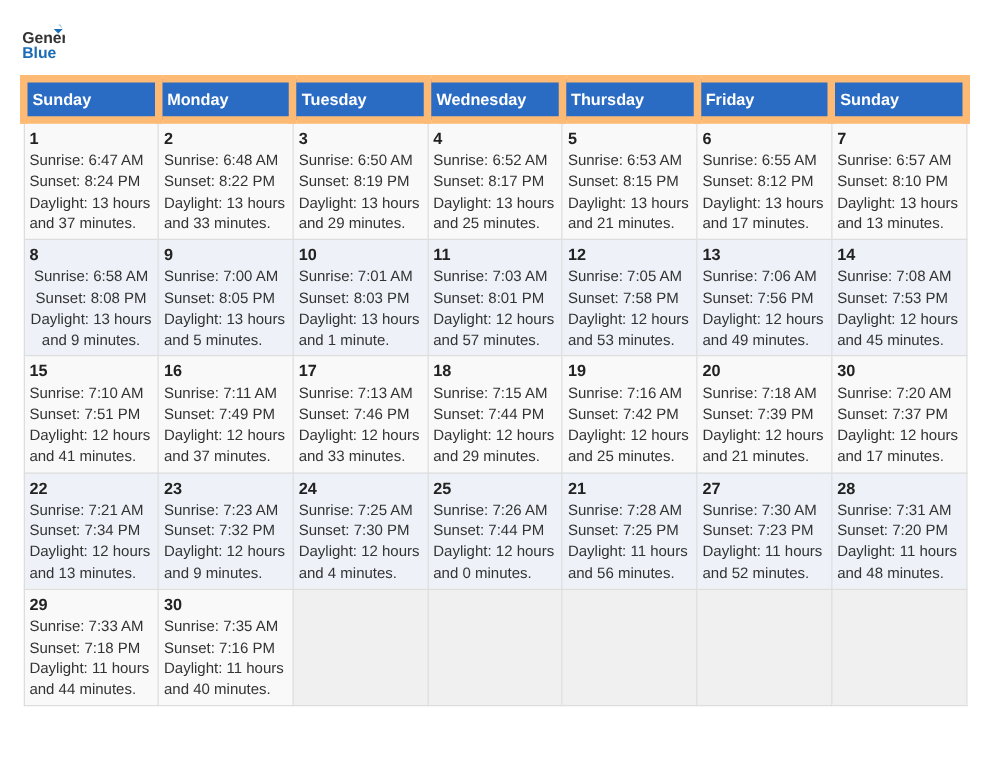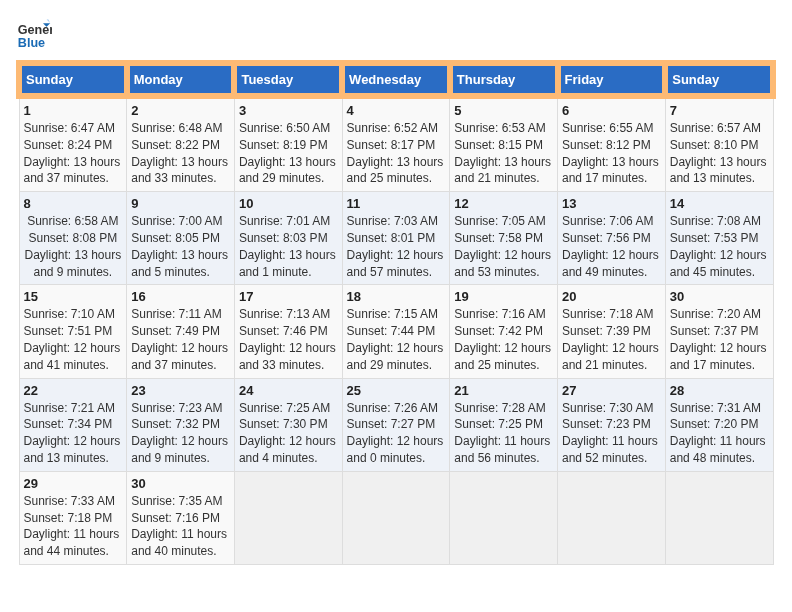--- a/index.html
+++ b/index.html
@@ -288,21 +288,21 @@
         <td>
           <span class="day-number">24</span>
           <div class="day-info" style="white-space: pre-line;">Sunrise: 7:25 AM
 Sunset: 7:30 PM
 Daylight: 12 hours
 and 4 minutes.</div>
         </td>
         <td>
           <span class="day-number">25</span>
           <div class="day-info" style="white-space: pre-line;">Sunrise: 7:26 AM
-Sunset: 7:27 PM
+Sunset: 7:44 PM
 Daylight: 12 hours
 and 0 minutes.</div>
         </td>
         <td>
           <span class="day-number">21</span>
           <div class="day-info" style="white-space: pre-line;">Sunrise: 7:28 AM
 Sunset: 7:25 PM
 Daylight: 11 hours
 and 56 minutes.</div>
         </td>

